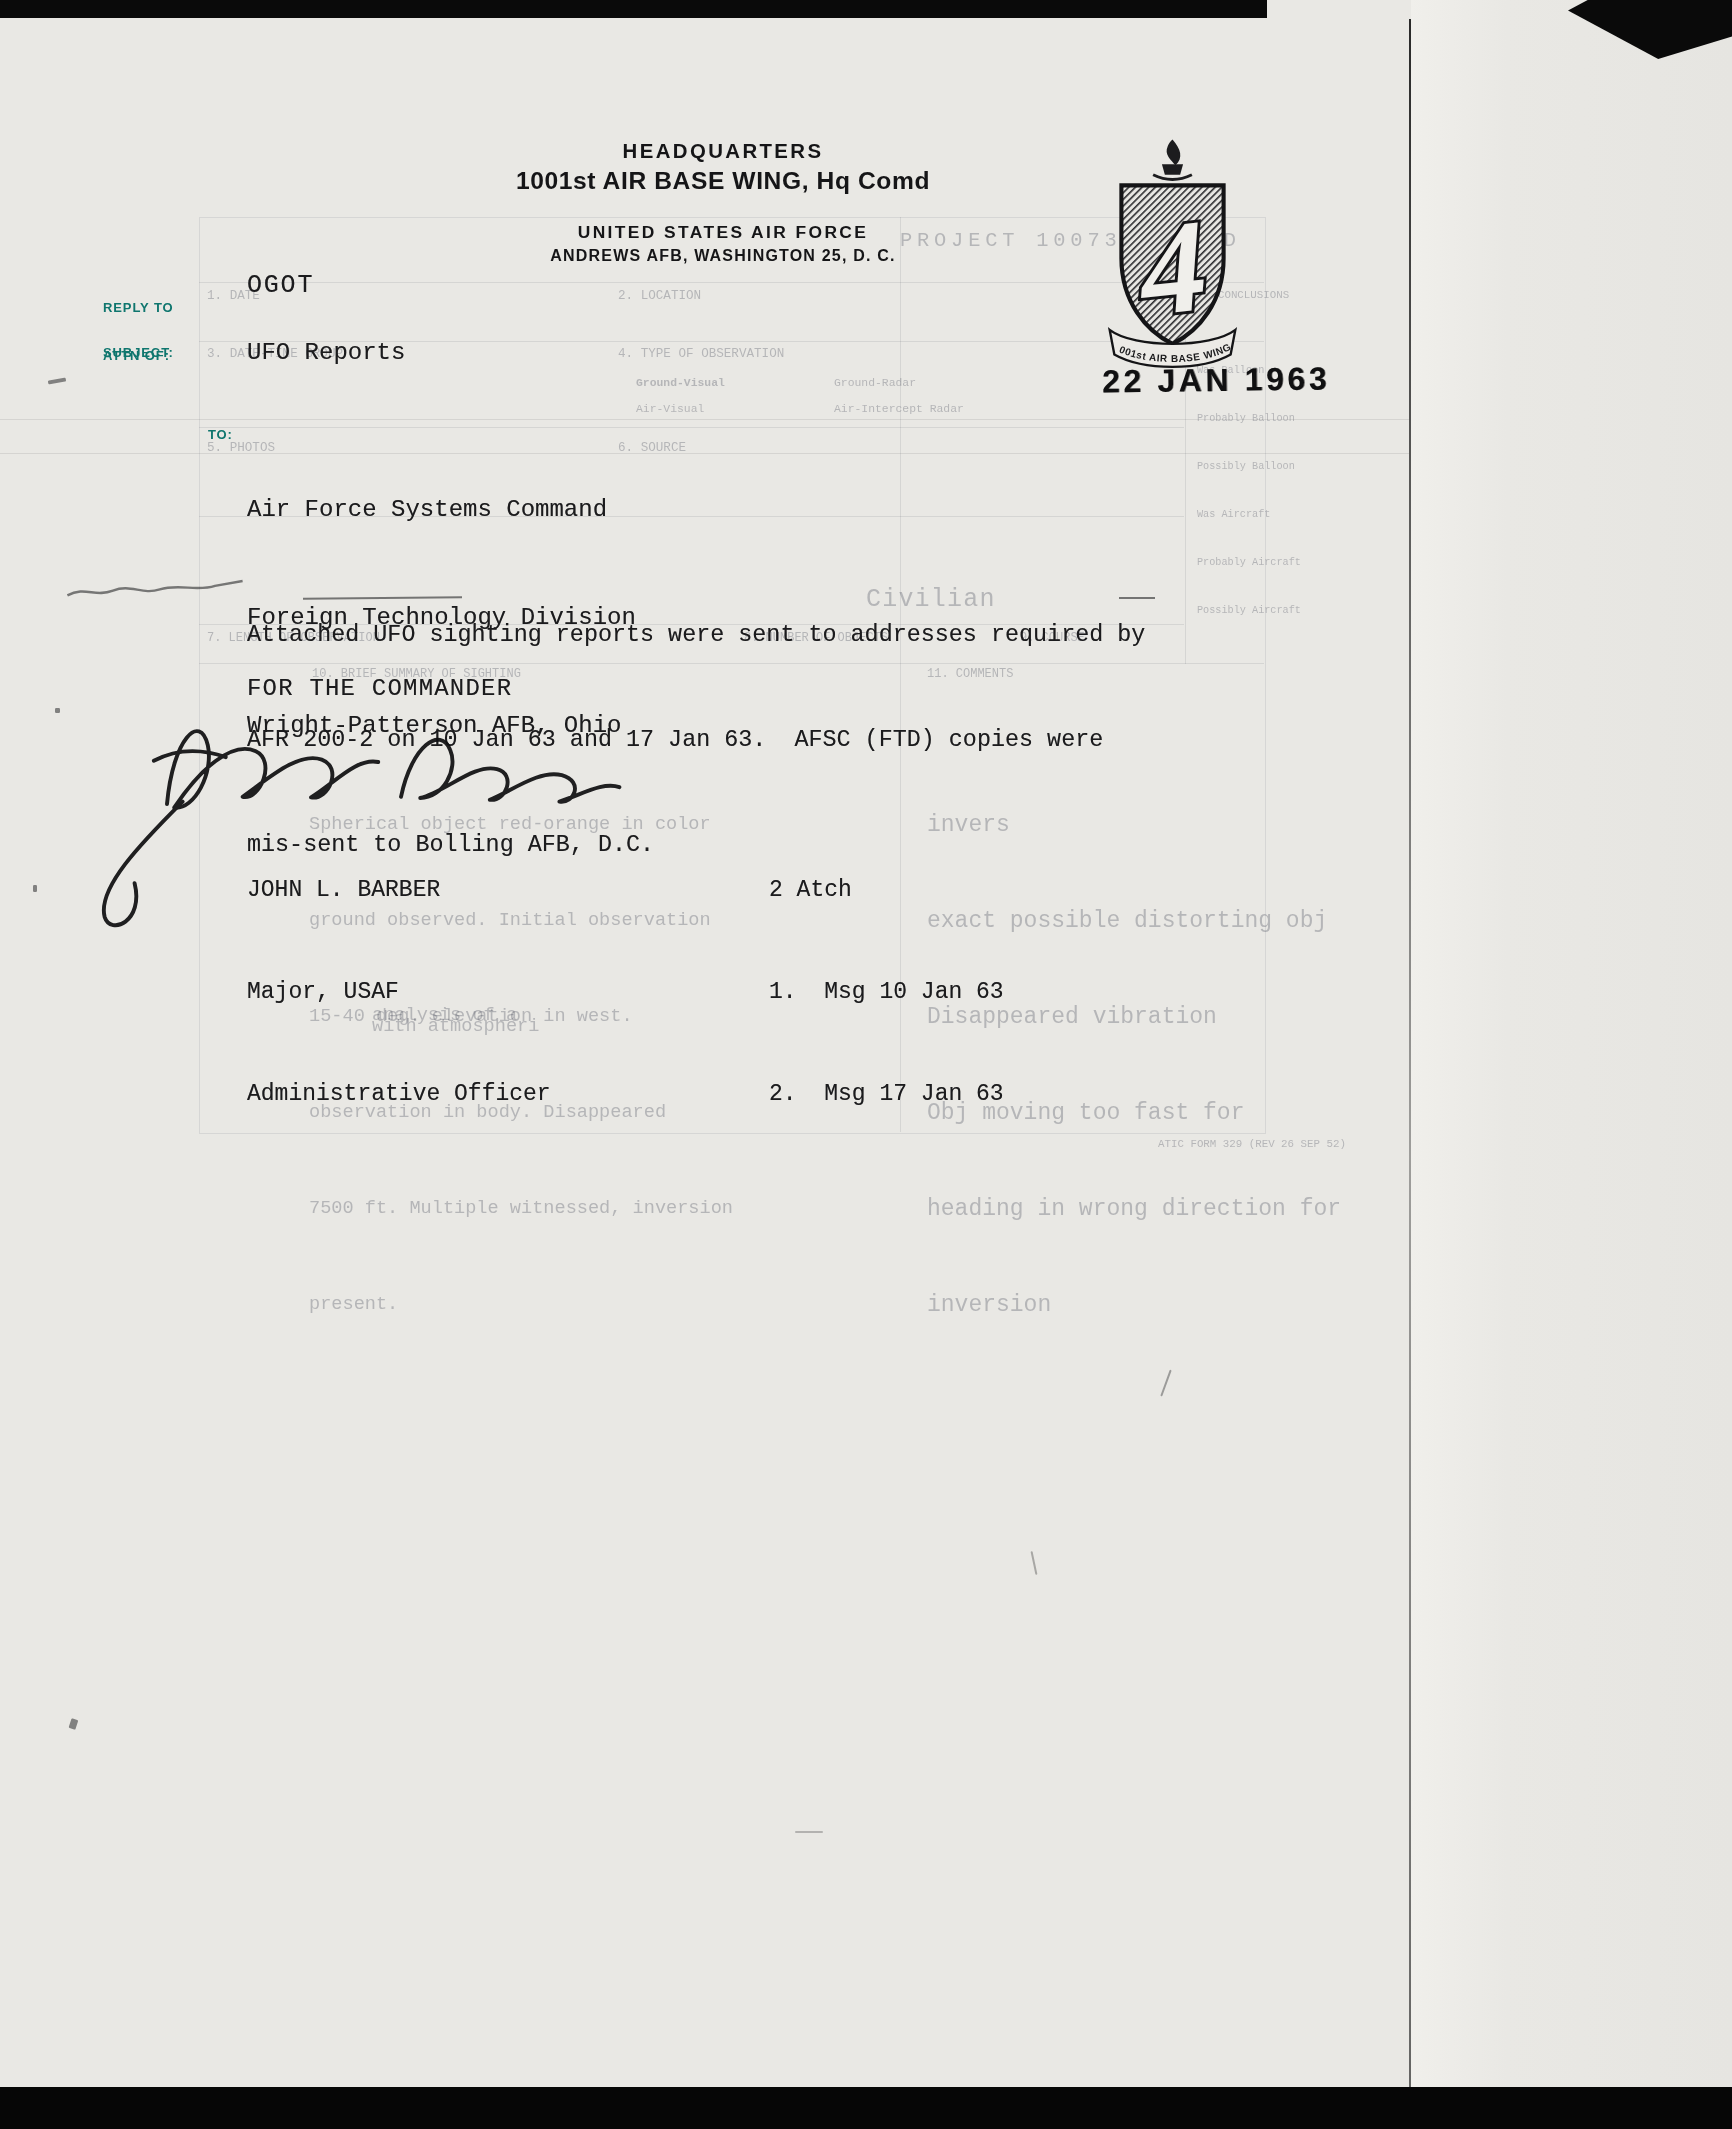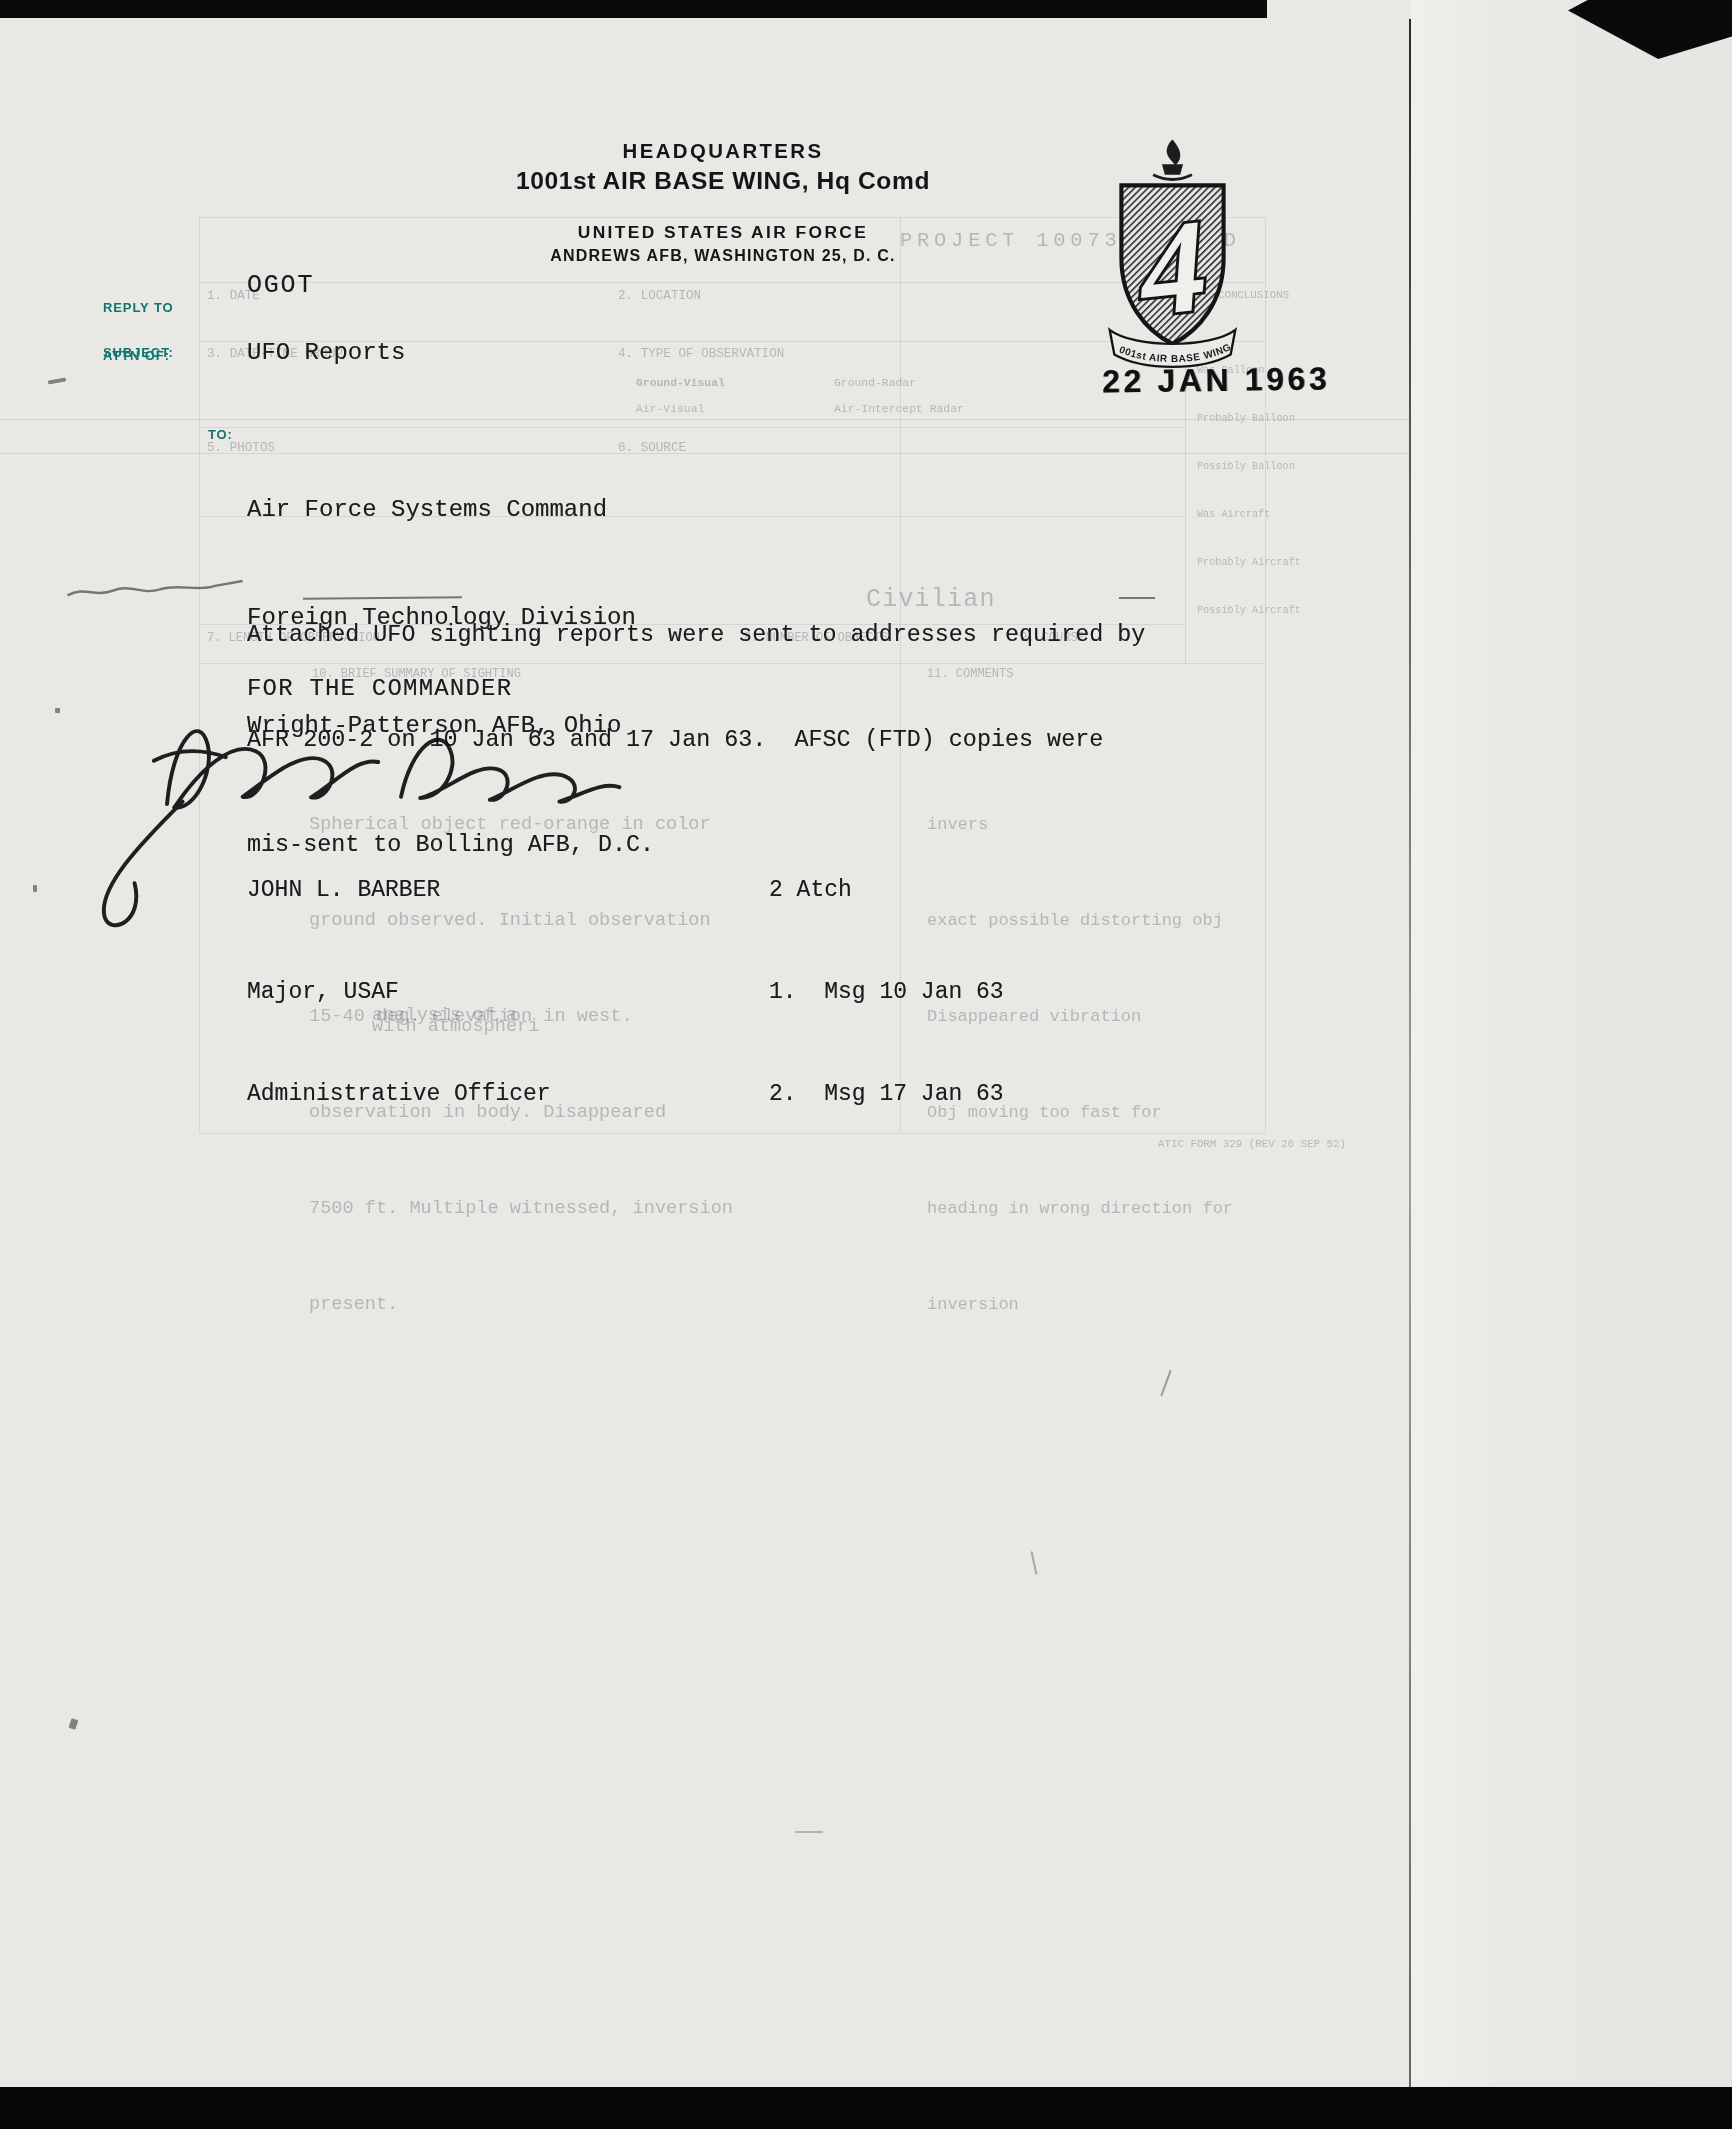--- a/index.html
+++ b/index.html
@@ -100,21 +100,21 @@
       </div>
 
       <div class="ghost" style="left:309px;top:745px;font-size:18.6px;line-height:32px;">
         <div>Spherical object red-orange in color</div>
         <div>ground observed. Initial observation</div>
         <div>15-40 deg. elevation in west.</div>
         <div>observation in body. Disappeared</div>
         <div>7500 ft. Multiple witnessed, inversion</div>
         <div>present.</div>
       </div>
-      <div class="ghost" style="left:927px;top:745px;font-size:17px;line-height:32px;">
+      <div class="ghost" style="left:927px;top:745px;font-size:23px;line-height:32px;">
         <div>invers</div>
         <div>exact possible distorting obj</div>
         <div>Disappeared vibration</div>
         <div>Obj moving too fast for</div>
         <div>heading in wrong direction for</div>
         <div>inversion</div>
       </div>
       <div class="ghost" style="left:372px;top:1005px;font-size:18.6px;">analysis of a</div>
       <div class="ghost" style="left:372px;top:1016px;font-size:18.6px;">with atmospheri</div>
       <div class="ghost" style="left:1158px;top:1138px;font-size:10.8px;">ATIC FORM 329 (REV 26 SEP 52)</div>

